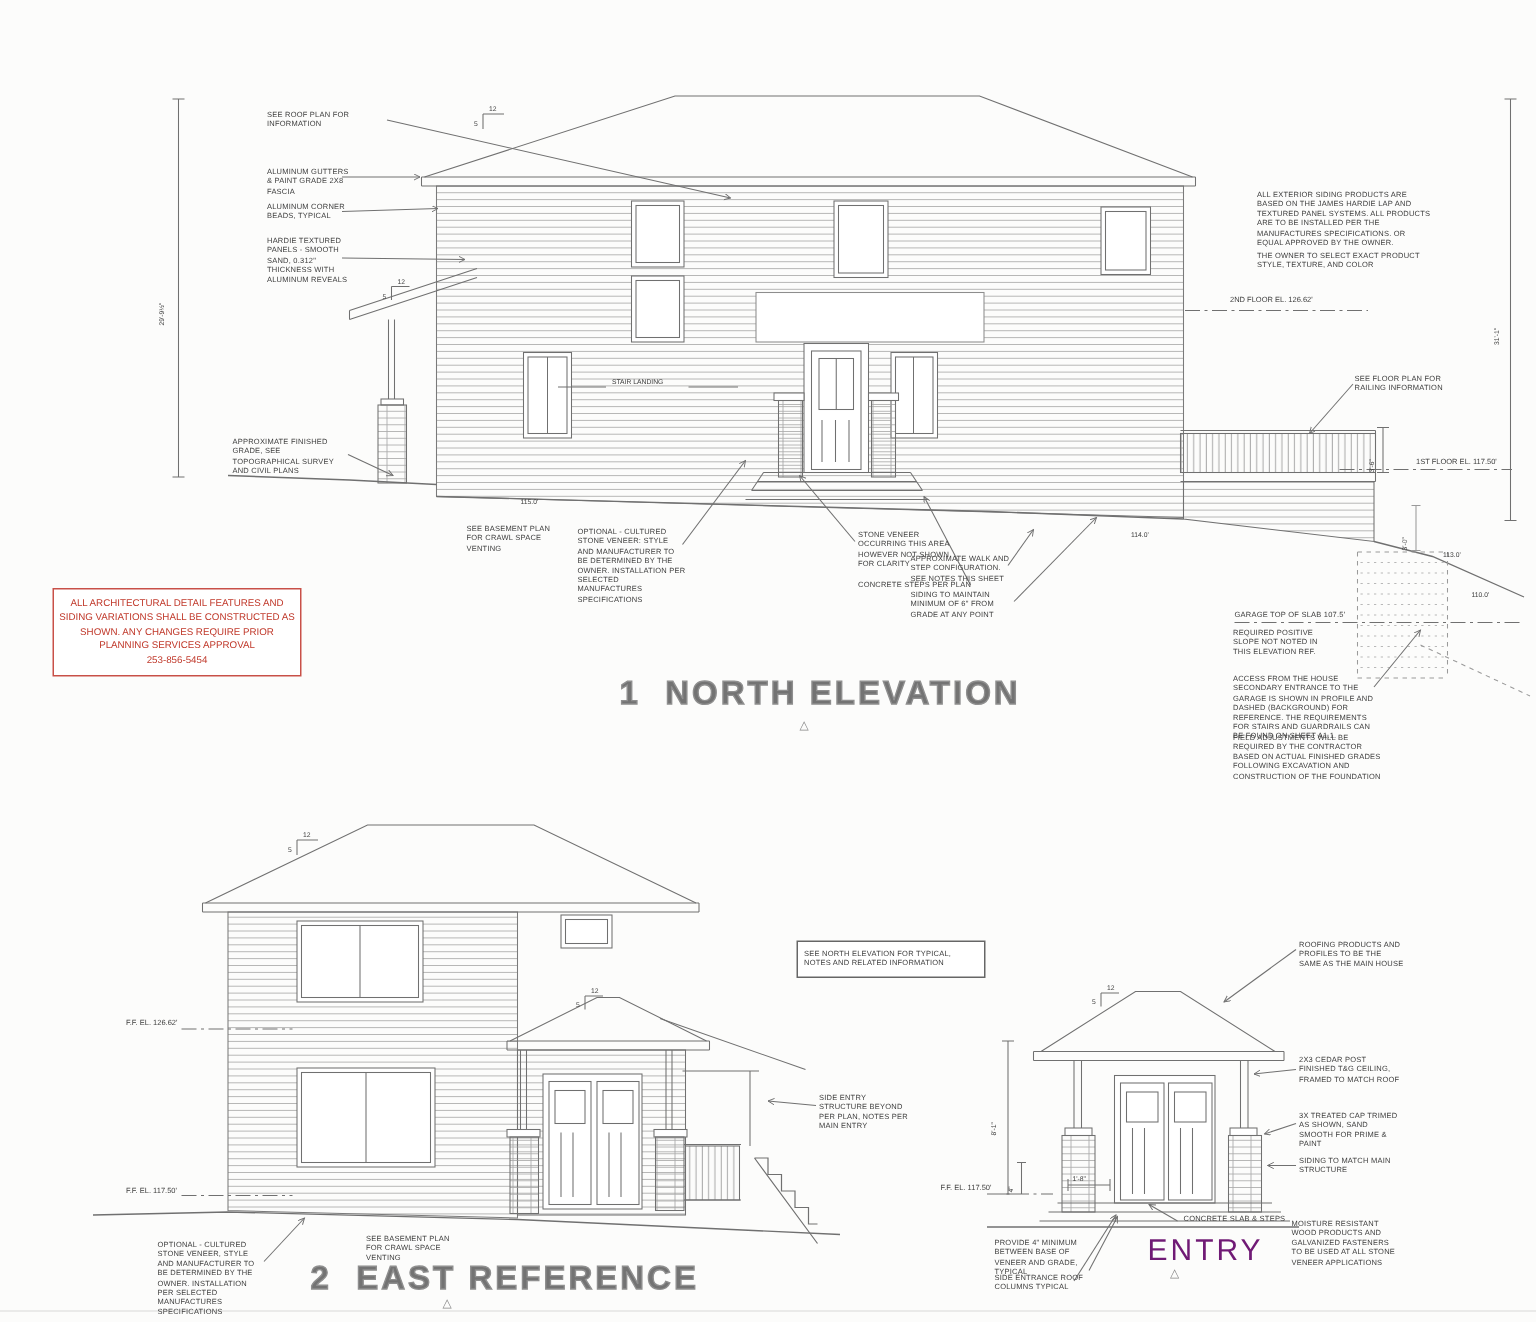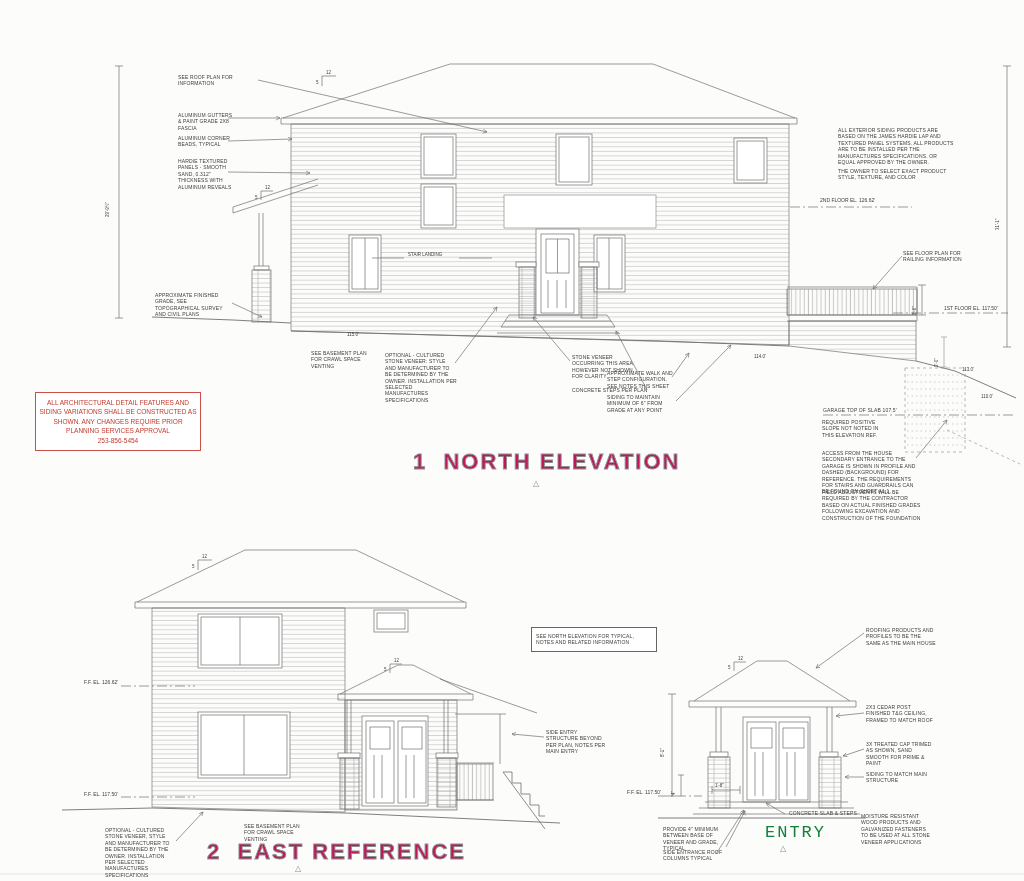--- a/index.html
+++ b/index.html
@@ -6,23 +6,23 @@
   body{width:1024px;height:881px;position:relative;background:#fcfcfb;
        font-family:"Liberation Sans",sans-serif;overflow:hidden;color:#3d3d3d;}
   svg{position:absolute;left:0;top:0;}
   .note{position:absolute;font-size:5px;line-height:1.28;color:#3d3d3d;letter-spacing:.15px;}
   .lvl{position:absolute;font-size:5px;color:#3d3d3d;white-space:nowrap;}
   .gr{position:absolute;font-size:4.5px;color:#3d3d3d;white-space:nowrap;}
   .vdim{position:absolute;font-size:4.5px;color:#3d3d3d;white-space:nowrap;
         transform:rotate(-90deg);transform-origin:left bottom;}
   .hdim{position:absolute;font-size:4.5px;color:#3d3d3d;white-space:nowrap;}
   .eltitle{position:absolute;font-size:22px;font-weight:bold;letter-spacing:2px;
-           color:#be185d;-webkit-text-stroke:0.9px #8f8f8f;white-space:nowrap;}
-  .entrytitle{position:absolute;font-size:17px;letter-spacing:2px;color:#15803d;
-           font-family:Liberation Mono, monospace;white-space:nowrap;}
+           color:#737373;-webkit-text-stroke:0.9px #8f8f8f;white-space:nowrap;}
+  .entrytitle{position:absolute;font-size:20px;letter-spacing:2px;color:#701a75;
+           font-family:Liberation Sans, sans-serif;white-space:nowrap;}
   .tri{position:absolute;font-size:8px;color:#8a8a8a;}
   .stamp{position:absolute;left:35px;top:392px;width:158px;border:1px solid #c85048;
          color:#c0392b;font-size:6.5px;line-height:1.45;text-align:center;
          padding:5px 3px;background:#fff;}
   .notebox{position:absolute;left:531px;top:627px;width:116px;border:0.8px solid #666;
            padding:5px 4px;background:#fff;}
   .nowrap{white-space:nowrap;}
 </style>
 </head>
 <body>

